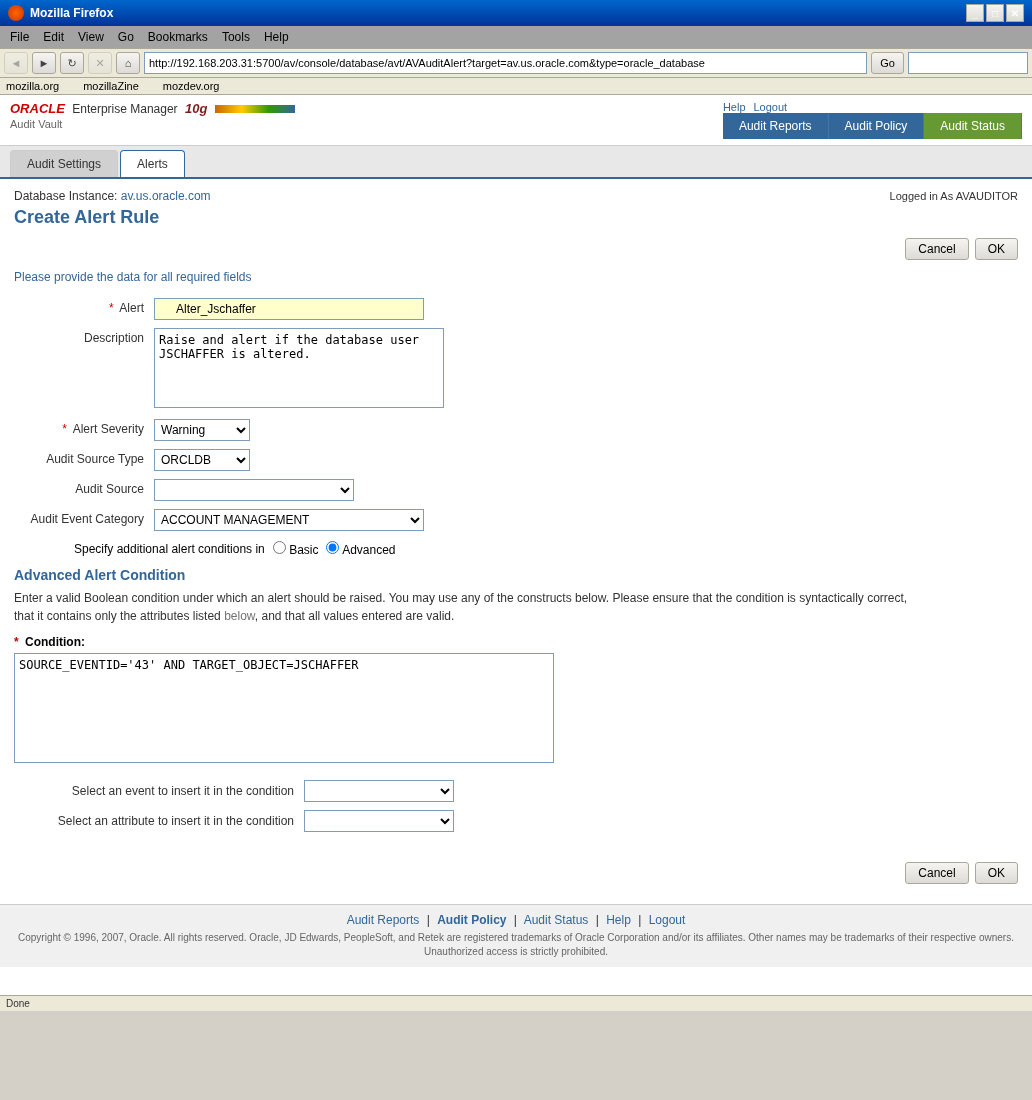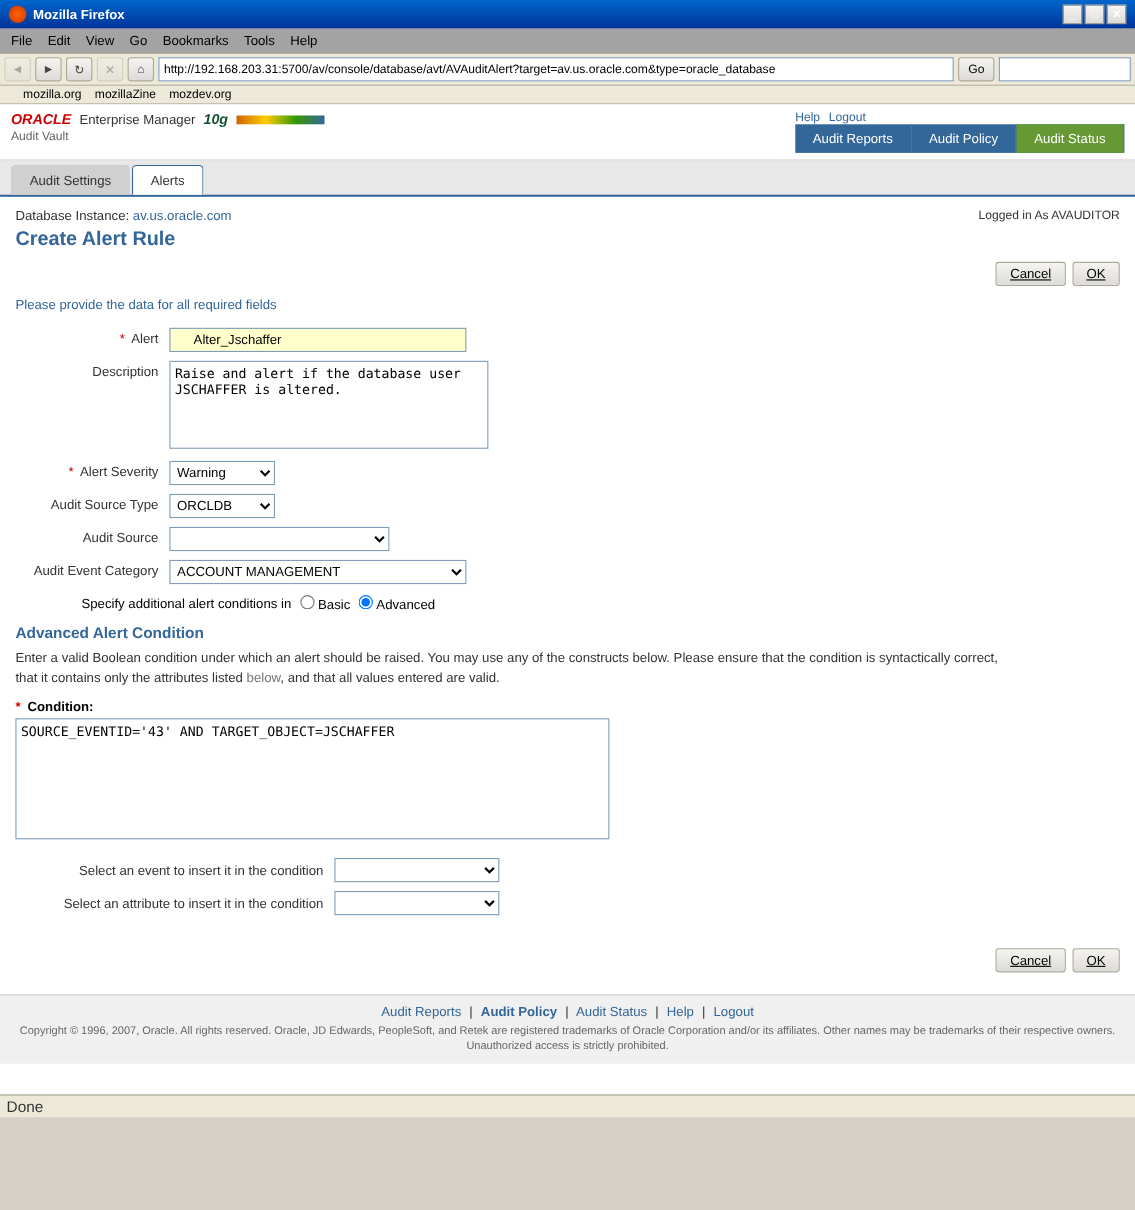--- a/index.html
+++ b/index.html
@@ -78,23 +78,23 @@
       cursor: pointer;
     }
     .search-box {
       width: 120px; height: 22px;
       border: 1px solid #7f9db9;
       padding: 0 4px;
       font-size: 11px;
     }
     .bookmarks-bar {
       background: #ece9d8;
-      padding: 2px 21px;
-      display: flex;
-      gap: 12px;
+      padding: 2px 6px;
+      display: flex;
+      gap: 24px;
       border-bottom: 1px solid #aca899;
       font-size: 11px;
     }
     .bookmarks-bar a { color: #000; text-decoration: none; }
 
     
     .page-wrapper {
       background: white;
       min-height: 900px;
     }
@@ -224,21 +224,20 @@
       margin-bottom: 10px;
     }
     .btn {
       padding: 3px 12px;
       font-size: 12px;
       border: 1px solid #aca899;
       border-radius: 3px;
       cursor: pointer;
       background: linear-gradient(to bottom, #f5f4f0, #dcdbd7);
       color: #000;
-      text-decoration: underline;
     }
 
     .required-note {
       color: #336699;
       font-size: 12px;
       margin-bottom: 14px;
     }
     .form-row {
       margin-bottom: 8px;
       display: flex;
@@ -380,21 +379,21 @@
     .footer-copyright {
       font-size: 10px;
       color: #666;
       line-height: 1.4;
     }
 
     .status-bar {
       background: #ece9d8;
       border-top: 1px solid #aca899;
       padding: 2px 6px;
-      font-size: 14px;
+      font-size: 10px;
       color: #333;
     }
 
     
     .window-controls {
       display: flex;
       gap: 2px;
       margin-left: auto;
     }
     .wc-btn {
@@ -450,21 +449,21 @@
   <a>mozdev.org</a>
 </div>
 
 <div class="page-wrapper">
 
   <div class="oracle-header">
     <div class="oracle-logo-area">
       <div class="oracle-logo">
         <span class="oracle-text">ORACLE</span>
         <span style="color:#333; font-size:12px; font-weight:normal;">&nbsp;Enterprise Manager&nbsp;</span>
-        <span style="color:#14532d; font-style:italic; font-size:13px;">10g</span>
+        <span style="color:#7f1d1d; font-style:italic; font-size:13px;">10g</span>
         <div class="oracle-bar-graphic"></div>
       </div>
       <div class="audit-vault-text">Audit Vault</div>
     </div>
     <div>
       <div class="header-links">
         <a>Help</a>
         <a>Logout</a>
       </div>
 

